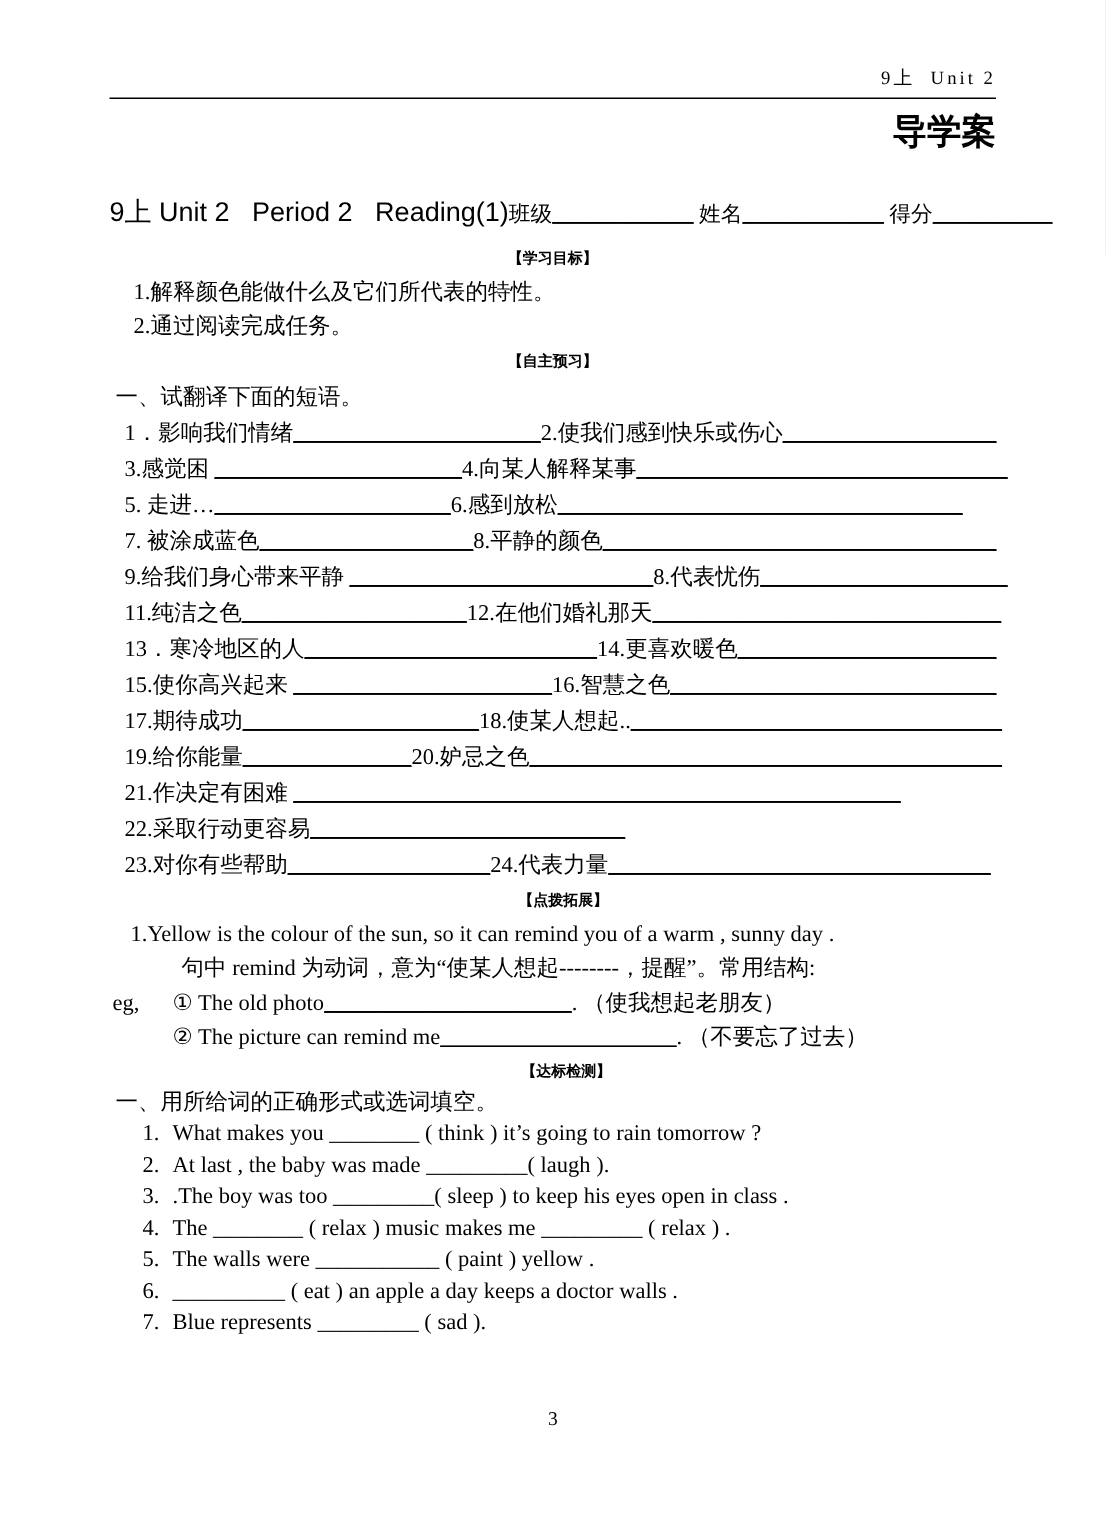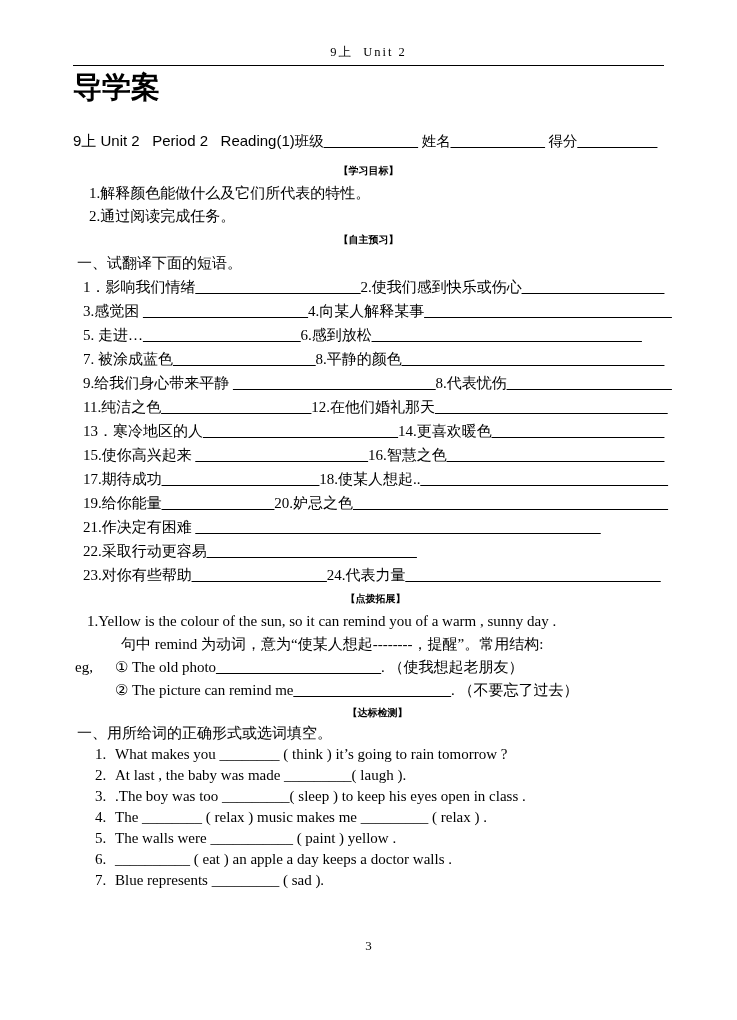--- a/index.html
+++ b/index.html
@@ -9,49 +9,49 @@
     margin:0 auto;
     background:#ffffff;
     color:#000;
     font-family:"Liberation Serif","DejaVu Serif",serif;
     font-size:15px;
     box-sizing:border-box;
     padding:45px 73px 0 73px;
     overflow:hidden;
   }
   .header-course {
-    text-align:center;
+    text-align:right;
     font-size:12.5px;
     letter-spacing:2px;
     line-height:15px;
     white-space:pre;
     font-family:"Liberation Serif","DejaVu Serif",serif;
   }
   .rule {
     border:none;
     border-top:1.6px solid #000;
     margin:5px 0 0 0;
   }
   .doc-title {
-    text-align:left;
-    font-size:29px;
+    text-align:right;
+    font-size:23px;
     font-weight:bold;
     margin:7px 0 0 0;
     line-height:28px;
     font-family:"Liberation Sans","DejaVu Sans",sans-serif;
   }
   .info-line {
     margin-top:30px;
     white-space:nowrap;
     line-height:20px;
     font-size:14.5px;
   }
   .info-prefix {
     font-family:"Liberation Sans","DejaVu Sans",sans-serif;
-    font-size:15px;
+    font-size:18px;
     white-space:pre;
   }
   .info-field { white-space:pre; }
   .blank {
     font-family:"Liberation Serif","DejaVu Serif",serif;
     text-decoration:underline;
     letter-spacing:0;
   }
   .sec-heading {
     font-weight:bold;

